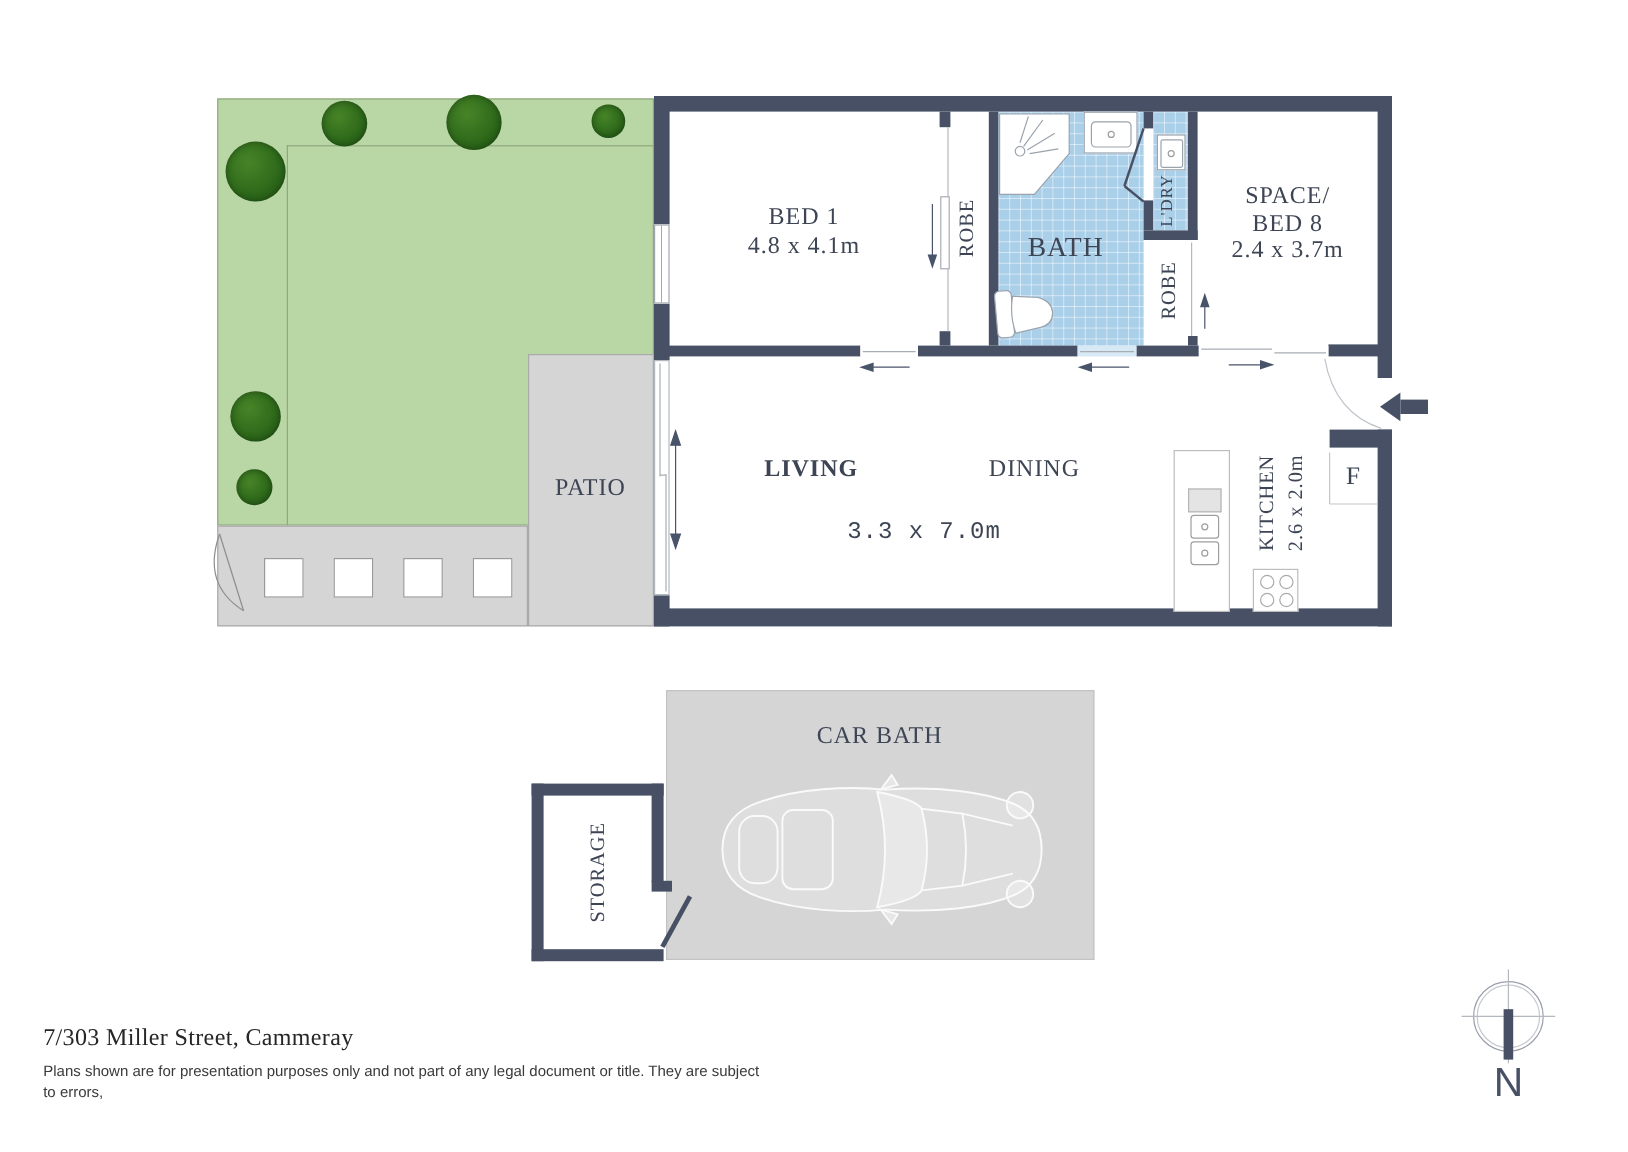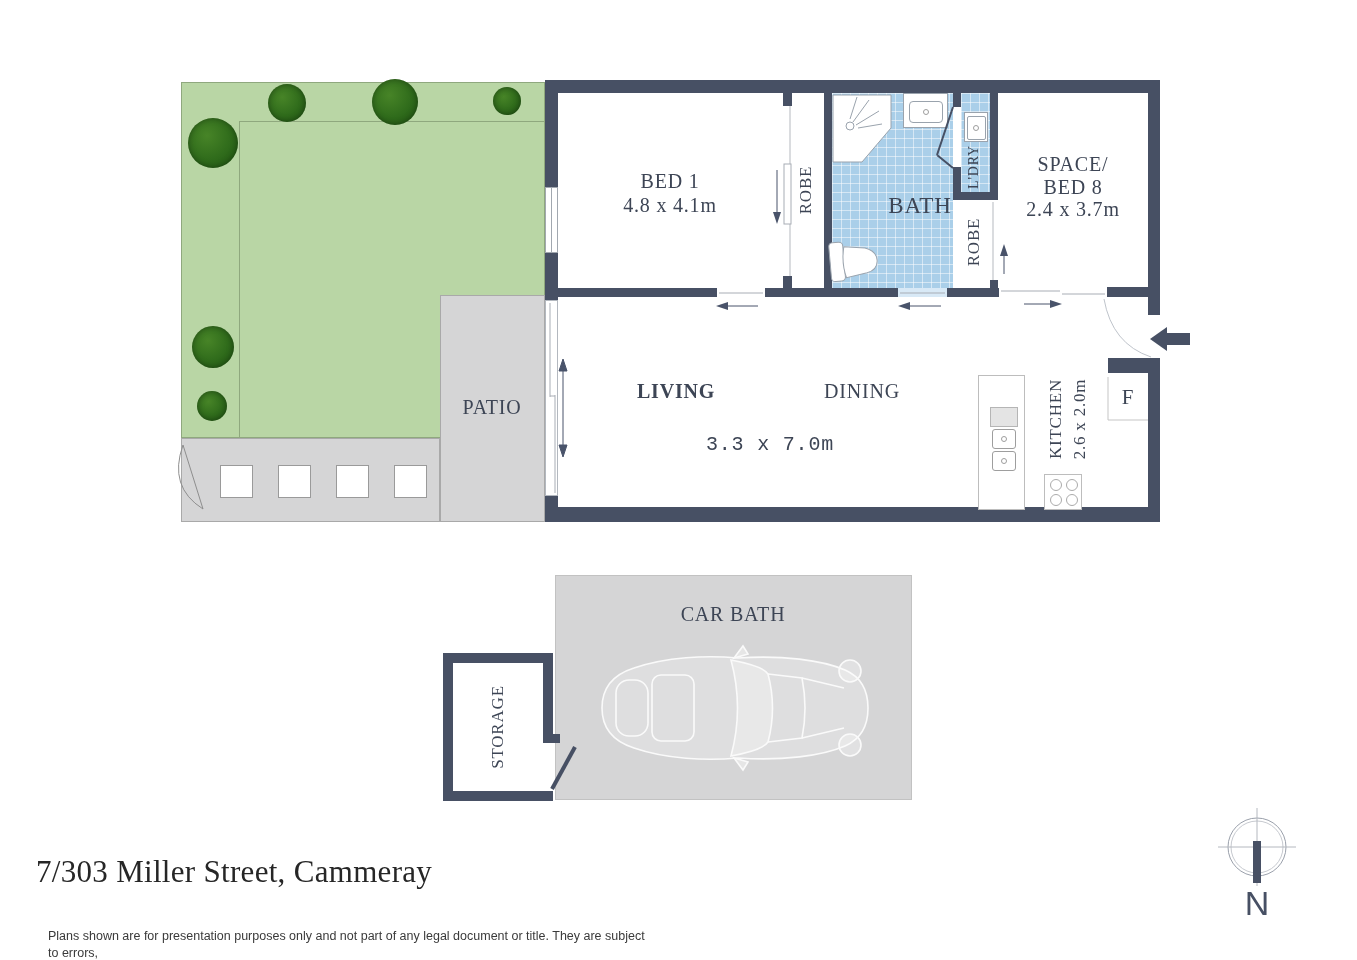--- a/index.html
+++ b/index.html
@@ -31,21 +31,21 @@
         background-image:linear-gradient(90deg,transparent 5px,#a2a8b0 5px,#a2a8b0 6px,transparent 6px);}
   .slider{position:absolute;background:#fff;border:1px solid #b3b8bf;box-sizing:border-box;}
   .opening{position:absolute;background:#fff;}
   .counter{position:absolute;background:#fff;border:1px solid #bdbdbd;box-sizing:border-box;}
   .fixture{position:absolute;background:#fff;border:1px solid #9aa3ad;box-sizing:border-box;}
   .dot{position:absolute;width:4px;height:4px;border:1px solid #9e9e9e;border-radius:50%;
        background:#fff;}
   .burner{position:absolute;width:10px;height:10px;border:1px solid #ababab;border-radius:50%;
        background:#fff;}
   #overlay{position:absolute;left:0;top:0;pointer-events:none;}
-  .title{position:absolute;left:36px;top:854px;font-size:31px;color:#262626;letter-spacing:.3px;font-family:Liberation Serif, serif;}
+  .title{position:absolute;left:36px;top:854px;font-size:20px;color:#262626;letter-spacing:.3px;font-family:Liberation Serif, serif;}
   .disclaimer{position:absolute;left:36px;width:610px;font-family:"Liberation Sans",sans-serif;
        font-size:12.5px;line-height:1.32;color:#3a3a3a;}
   .nlabel{position:absolute;transform:translate(-50%,-50%);font-family:"Liberation Sans",sans-serif;
        font-size:34px;color:#475064;}
 </style>
 </head>
 <body>
 
 <div id="canvas">
 
@@ -220,21 +220,21 @@
     </g>
 
     <g>
       <line x1="552" y1="789" x2="575" y2="747" stroke="#475064" stroke-width="4"></line>
     </g>
   </svg>
 
   <div class="hlabel f20" style="left:670px;top:181px;">BED 1</div>
   <div class="hlabel f20" style="left:670px;top:205px;">4.8 x 4.1m</div>
   <div class="vlabel f17" style="left:806px;top:190px;">ROBE</div>
-  <div class="hlabel f23" style="left:920px;top:206px;font-family:Liberation Serif, serif;">BATH</div>
+  <div class="hlabel f23" style="left:888px;top:206px;font-family:Liberation Serif, serif;">BATH</div>
   <div class="vlabel f14" style="left:974px;top:167px;">L'DRY</div>
   <div class="vlabel f17" style="left:974px;top:242px;">ROBE</div>
   <div class="hlabel f20" style="left:1073px;top:164px;">SPACE/</div>
   <div class="hlabel f20" style="left:1073px;top:187px;">BED 8</div>
   <div class="hlabel f20" style="left:1073px;top:209px;">2.4 x 3.7m</div>
   <div class="hlabel f20" style="left:676px;top:391px;font-weight:bold;">LIVING</div>
   <div class="hlabel f20" style="left:862px;top:391px;">DINING</div>
   <div class="hlabel f20" style="left:770px;top:444px;font-family:Liberation Mono, monospace;">3.3 x 7.0m</div>
   <div class="vlabel f17" style="left:1056px;top:419px;">KITCHEN</div>
   <div class="vlabel f17" style="left:1080px;top:419px;">2.6 x 2.0m</div>
@@ -246,15 +246,15 @@
   <svg class="abs" style="left:1212px;top:803px;" width="90" height="90" viewBox="0 0 90 90">
     <circle cx="45" cy="44" r="29" stroke="#9aa0ab" fill="none"></circle>
     <circle cx="45" cy="44" r="26" stroke="#c6c9cf" fill="none"></circle>
     <line x1="6" y1="44" x2="84" y2="44" stroke="#b4b8bf"></line>
     <line x1="45" y1="5" x2="45" y2="83" stroke="#b4b8bf"></line>
     <rect x="41" y="38" width="8" height="42" fill="#475064"></rect>
   </svg>
   <div class="nlabel" style="left:1257px;top:903px;">N</div>
 
   <div class="title">7/303 Miller Street, Cammeray</div>
-  <div class="disclaimer" style="top:928px;margin-left:12px;">Plans shown are for presentation purposes only and not part of any legal document or title. They are subject to errors,</div>
+  <div class="disclaimer" style="top:885px;">Plans shown are for presentation purposes only and not part of any legal document or title. They are subject to errors,</div>
 
 </div>
 
 </body></html>

